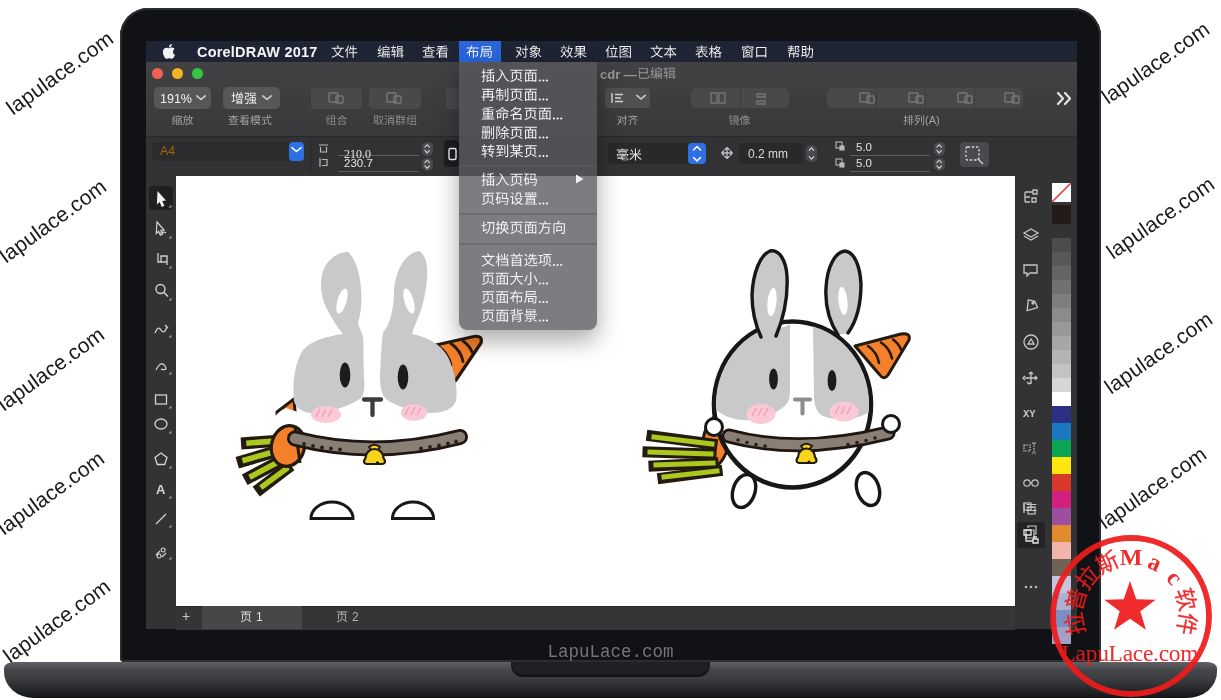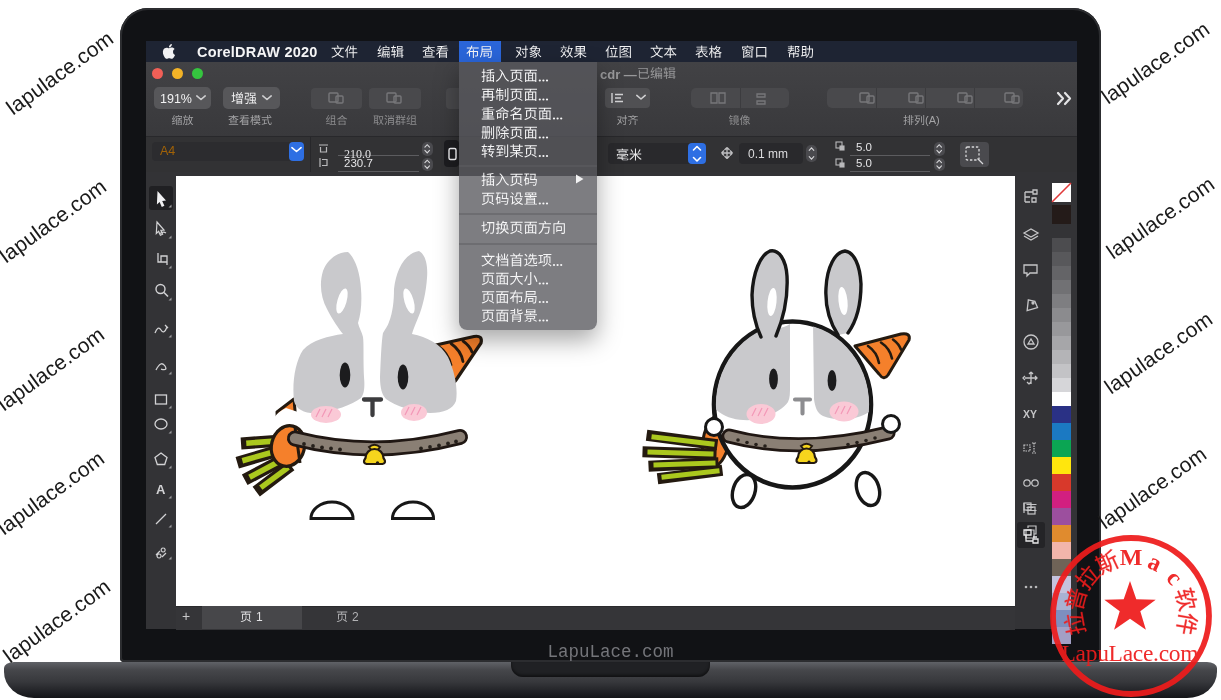--- a/index.html
+++ b/index.html
@@ -48,33 +48,33 @@
 <div style="position:absolute;left:310px;top:137px;width:1px;height:35px;background:#27272a"></div>
 <div style="position:absolute;left:608px;top:143px;width:98px;height:21px;background:#29292c;border-radius:4px"></div>
 <div style="position:absolute;left:688px;top:143px;width:18px;height:21px;background:#2e6fe3;border-radius:4px"></div>
 <div style="position:absolute;left:739px;top:143px;width:64px;height:21px;background:#29292c;border-radius:4px"></div>
 <div style="position:absolute;left:806px;top:145px;width:11px;height:17px;background:#4a4a4e;border-radius:5px"></div>
 <div style="position:absolute;left:850px;top:154.6px;width:80px;height:1px;background:#5c5c5f"></div>
 <div style="position:absolute;left:850px;top:170.6px;width:80px;height:1px;background:#5c5c5f"></div>
 <div style="position:absolute;left:934px;top:142px;width:10.5px;height:13.5px;background:#4a4a4e;border-radius:5px"></div>
 <div style="position:absolute;left:934px;top:157.5px;width:10.5px;height:13.5px;background:#4a4a4e;border-radius:5px"></div>
 <div style="position:absolute;left:960px;top:142px;width:29px;height:25px;background:#4a4a4e;border-radius:4px"></div>
-<div style="position:absolute;left:197px;top:45px;font-size:14.5px;color:#f5f5f6;font-weight:700;letter-spacing:0.2px;font-family:'Liberation Sans',sans-serif;white-space:nowrap;line-height:1">CorelDRAW 2020</div>
+<div style="position:absolute;left:197px;top:45px;font-size:14.5px;color:#f5f5f6;font-weight:700;letter-spacing:0.2px;font-family:'Liberation Sans',sans-serif;white-space:nowrap;line-height:1">CorelDRAW 2017</div>
 <div style="position:absolute;left:600px;top:68px;font-size:13px;color:#98989a;font-weight:700;letter-spacing:0px;font-family:'Liberation Sans',sans-serif;white-space:nowrap;line-height:1">cdr —</div>
 <div style="position:absolute;left:160px;top:92.5px;font-size:12.5px;color:#f2f2f3;font-weight:400;letter-spacing:0px;font-family:'Liberation Sans',sans-serif;white-space:nowrap;line-height:1">191%</div>
 <div style="position:absolute;left:160px;top:145px;font-size:12.5px;color:#a16207;font-weight:400;letter-spacing:0px;font-family:'Liberation Sans',sans-serif;white-space:nowrap;line-height:1">A4</div>
 <div style="position:absolute;left:344px;top:148px;font-size:12px;color:#e4e4e6;font-weight:400;letter-spacing:0px;font-family:Liberation Serif, serif;white-space:nowrap;line-height:1">210.0</div>
 <div style="position:absolute;left:344px;top:158px;font-size:11.5px;color:#e4e4e6;font-weight:400;letter-spacing:0px;font-family:'Liberation Sans',sans-serif;white-space:nowrap;line-height:1">230.7</div>
-<div style="position:absolute;left:748px;top:148px;font-size:12px;color:#dcdcde;font-weight:400;letter-spacing:0px;font-family:'Liberation Sans',sans-serif;white-space:nowrap;line-height:1">0.1 mm</div>
+<div style="position:absolute;left:748px;top:148px;font-size:12px;color:#dcdcde;font-weight:400;letter-spacing:0px;font-family:'Liberation Sans',sans-serif;white-space:nowrap;line-height:1">0.2 mm</div>
 <div style="position:absolute;left:856px;top:142px;font-size:11.5px;color:#e4e4e6;font-weight:400;letter-spacing:0px;font-family:'Liberation Sans',sans-serif;white-space:nowrap;line-height:1">5.0</div>
 <div style="position:absolute;left:856px;top:158px;font-size:11.5px;color:#e4e4e6;font-weight:400;letter-spacing:0px;font-family:'Liberation Sans',sans-serif;white-space:nowrap;line-height:1">5.0</div>
 <div style="position:absolute;left:182px;top:609px;font-size:14px;color:#c8c8ca;font-weight:400;letter-spacing:0px;font-family:'Liberation Sans',sans-serif;white-space:nowrap;line-height:1">+</div>
 <div style="position:absolute;left:925px;top:115px;font-size:11px;color:#a4a4a6;font-weight:400;letter-spacing:0px;font-family:'Liberation Sans',sans-serif;white-space:nowrap;line-height:1">(A)</div>
 <div style="position:absolute;left:156px;top:483px;font-size:13px;color:#d2d2d4;font-weight:700;letter-spacing:0px;font-family:'Liberation Sans',sans-serif;white-space:nowrap;line-height:1">A</div>
-<div style="position:absolute;left:1023px;top:409px;font-size:10.5px;color:#c6c6c8;font-weight:700;letter-spacing:0px;font-family:Liberation Sans, sans-serif;white-space:nowrap;line-height:1">XY</div>
+<div style="position:absolute;left:1023px;top:409px;font-size:10.5px;color:#c6c6c8;font-weight:700;letter-spacing:0px;font-family:Liberation Mono, monospace;white-space:nowrap;line-height:1">XY</div>
 <div style="position:absolute;left:1052px;top:183px;width:19px;height:19px;background:#fff"></div>
 <div style="position:absolute;left:1052px;top:205px;width:19px;height:19px;background:#241b19"></div>
 <div style="position:absolute;left:1052px;top:238px;width:19px;height:14.0px;background:#4c4c4f"></div>
 <div style="position:absolute;left:1052px;top:252.0px;width:19px;height:14.0px;background:#58585b"></div>
 <div style="position:absolute;left:1052px;top:266.0px;width:19px;height:14.0px;background:#646467"></div>
 <div style="position:absolute;left:1052px;top:280.0px;width:19px;height:14.0px;background:#717174"></div>
 <div style="position:absolute;left:1052px;top:294.0px;width:19px;height:14.0px;background:#7e7e81"></div>
 <div style="position:absolute;left:1052px;top:308.0px;width:19px;height:14.0px;background:#8b8b8e"></div>
 <div style="position:absolute;left:1052px;top:322.0px;width:19px;height:14.0px;background:#98989b"></div>
 <div style="position:absolute;left:1052px;top:336.0px;width:19px;height:14.0px;background:#a6a6a9"></div>

